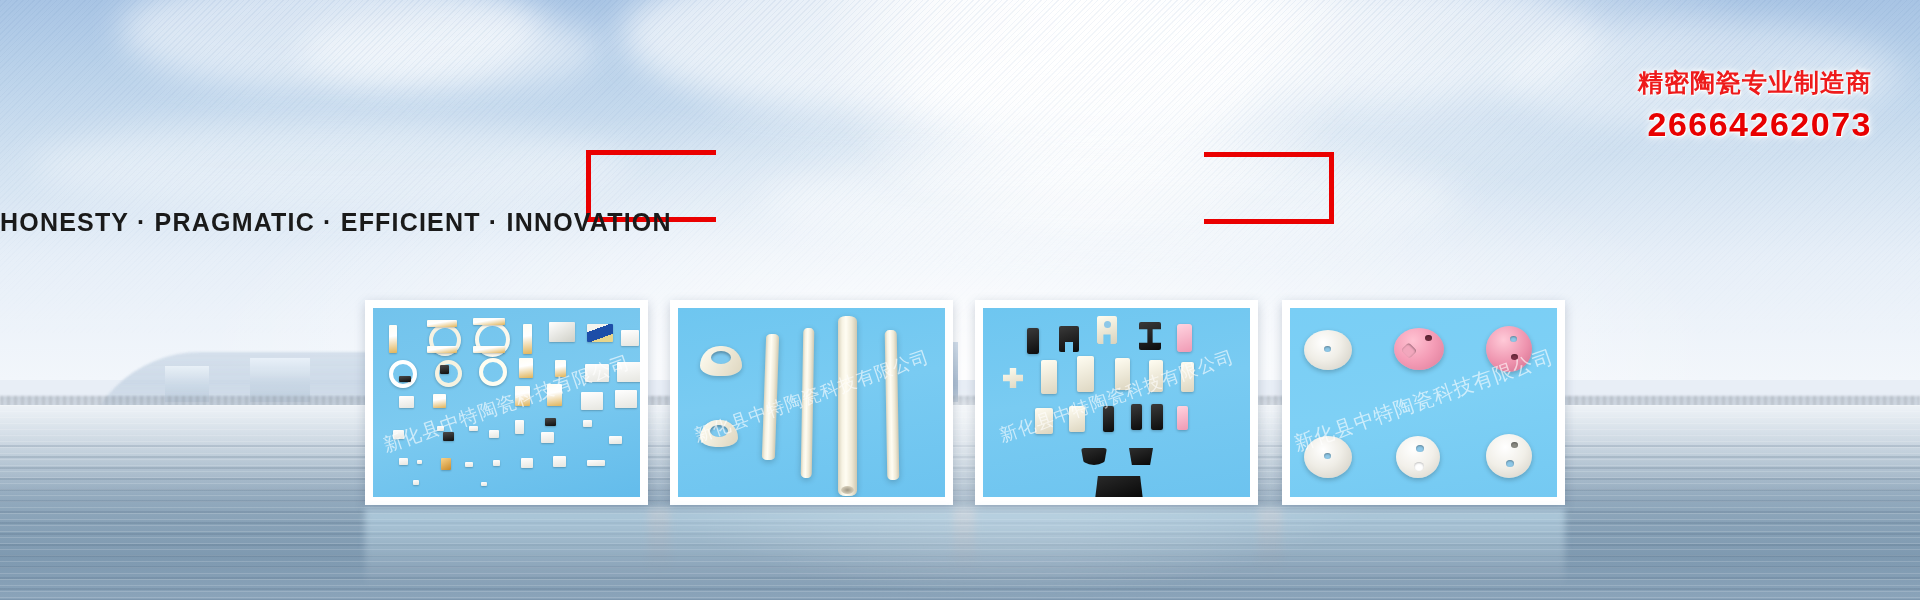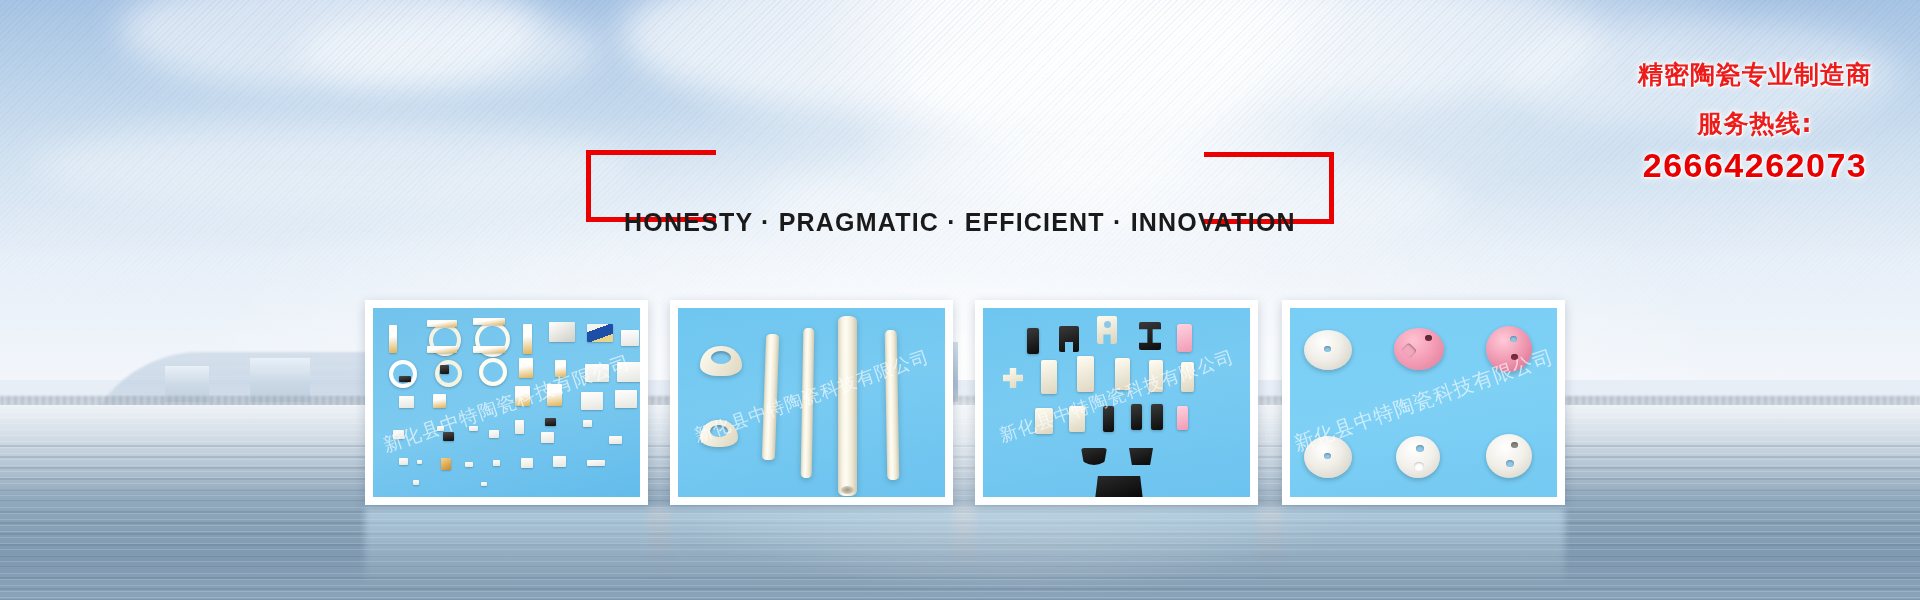--- a/index.html
+++ b/index.html
@@ -104,27 +104,27 @@
 
   
   .slogan-cn{
     position:absolute;left:0;top:130px;width:1920px;text-align:center;
     font-family:"DejaVu Serif","Liberation Serif",serif;
     font-weight:bold;font-size:46px;letter-spacing:6px;color:#ec0b0b;
     text-shadow:0 0 6px #ffffff,0 0 12px #ffffff,1px 1px 0 #ffffff,-1px -1px 0 #ffffff;
     white-space:nowrap;
   }
   .slogan-en{
-    position:absolute;left:0;top:208px;width:1920px;text-align:center;
+    position:absolute;left:0;top:208px;width:1920px;text-align:left;
     font-weight:bold;font-size:25px;letter-spacing:1.2px;color:#1a1a1a;
     white-space:nowrap;
   }
 
   
-  .contact{position:absolute;right:48px;top:58px;text-align:center;}
+  .contact{position:absolute;right:48px;top:66px;text-align:right;}
   .contact .c-title{
     font-family:"DejaVu Sans","Liberation Sans",sans-serif;
     font-weight:bold;font-size:25px;color:#ee1b1b;letter-spacing:1px;
     text-shadow:0 0 5px #fff,0 0 9px #fff,1px 1px 0 #fff;
     white-space:nowrap;
   }
   .contact .c-label{
     margin-top:16px;
     font-family:"DejaVu Sans","Liberation Sans",sans-serif;
     font-weight:bold;font-size:25px;color:#ee1b1b;letter-spacing:1px;
@@ -247,21 +247,20 @@
   <div class="bracket bk-right">
     <i class="v"></i>
       <i class="h1"></i>
       <i class="h2"></i>
   </div>
 
   <div class="slogan-en">HONESTY · PRAGMATIC · EFFICIENT · INNOVATION</div>
 
   <div class="contact">
     <div class="c-title">精密陶瓷专业制造商</div>
-    <div class="c-label">服务热线:</div>
     <div class="c-phone">26664262073</div>
   </div>
 
   <div class="panels">
 
     <div class="panel p1">
       <div class="pinner">
 
         <div class="sh chip gold" style="left:16px;top:17px;width:8px;height:28px;"></div>
         <div class="sh ringo" style="left:56px;top:16px;width:24px;height:24px;border-color:#f6f2e2;"></div>

